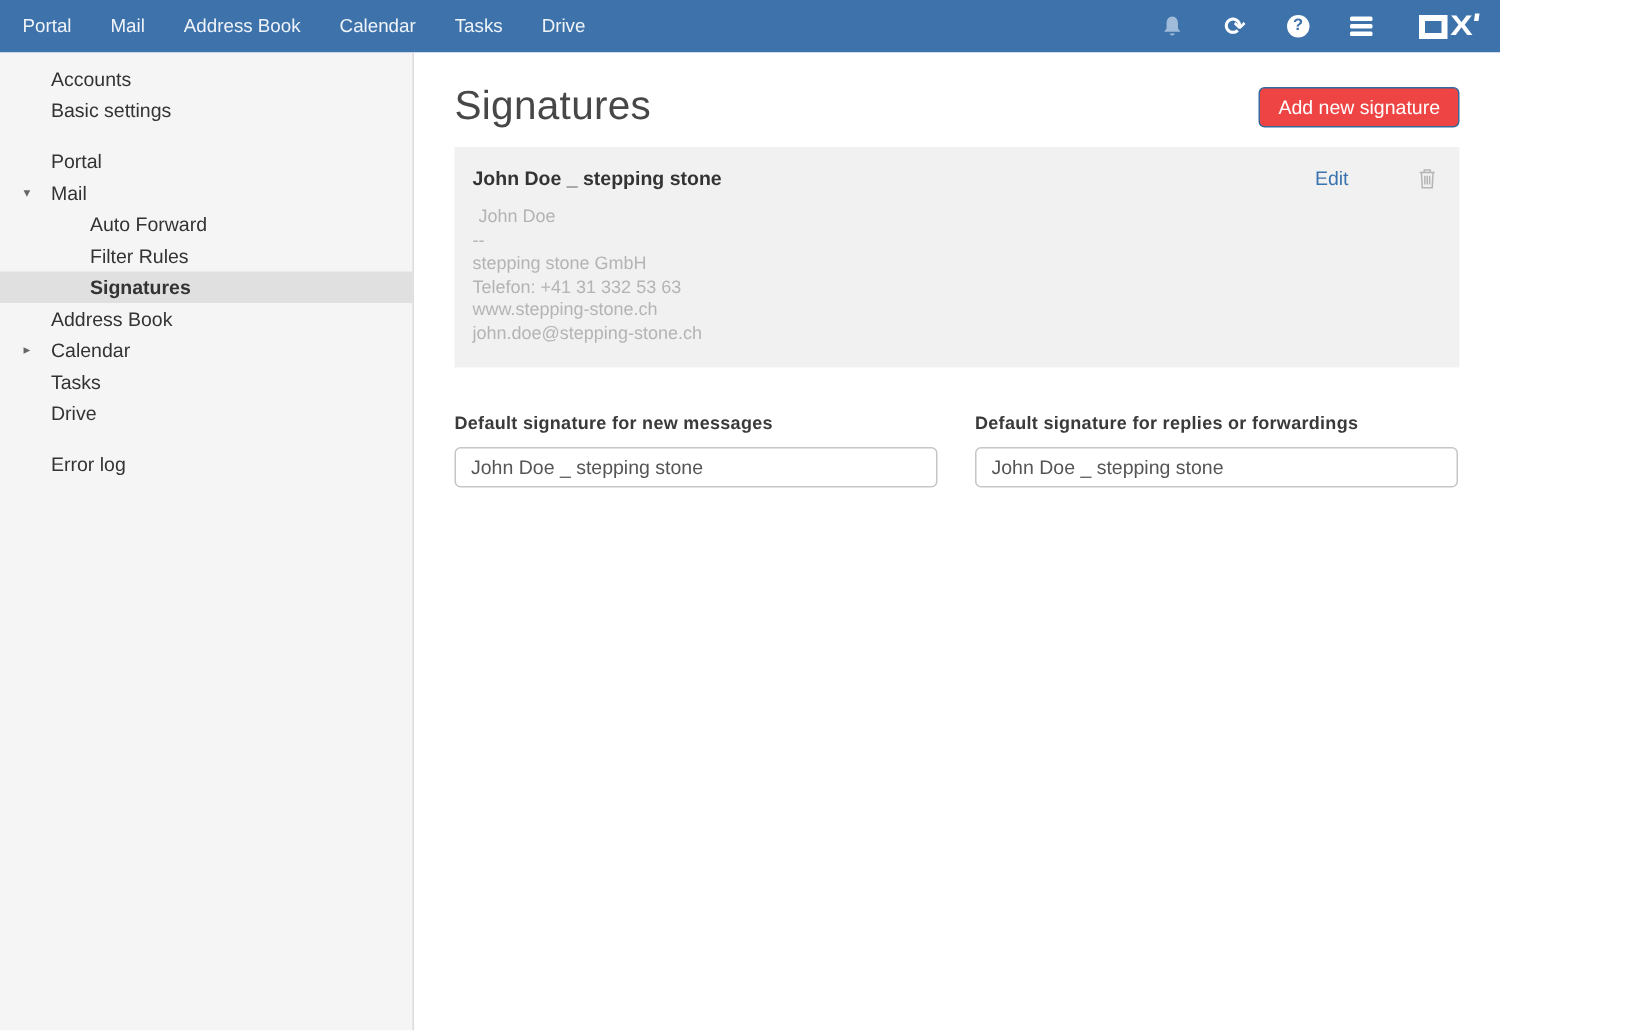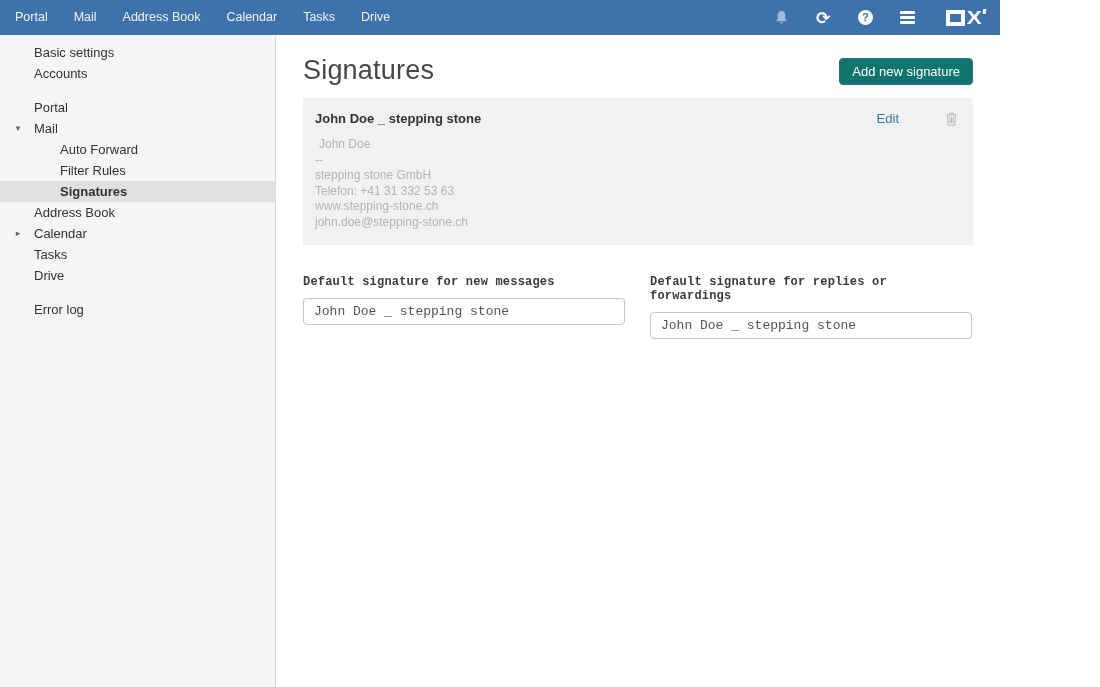--- a/index.html
+++ b/index.html
@@ -81,40 +81,40 @@
 
   
   .main { flex: 1; background: #fff; padding: 20px 0 0 27px; overflow: hidden; }
   .content { width: 670px; }
   .content-header { display: flex; justify-content: space-between; align-items: flex-start; }
   .page-title {
     font-size: 27px; font-weight: 300; color: #474747;
     letter-spacing: 0.2px; line-height: 30px;
   }
   .btn-primary {
-    background: #0f766e; color: #fff;
+    background: #ef4444; color: #fff;
     border: 1px solid #35689c; border-radius: 4px;
     font-size: 13px; font-family: "Liberation Sans", sans-serif;
     height: 27px; padding: 0 12px;
     margin-top: 3px;
     cursor: pointer;
   }
 
   .sig-card { background: #f1f1f1; margin-top: 13px; padding: 13px 12px 15px 12px; }
   .sig-head { display: flex; align-items: center; }
   .sig-name { flex: 1; font-size: 13px; font-weight: bold; color: #333; }
   .edit-link { font-size: 13px; color: #3b73af; text-decoration: none; margin-right: 47px; cursor: pointer; padding-left: 23px; }
   .trash-btn { margin-right: 4px; cursor: pointer; display: inline-flex; }
 
   .sig-body { margin-top: 11px; font-size: 12px; line-height: 15.5px; color: #b4b4b4; }
   .sig-body .sig-line { white-space: pre-wrap; }
   .sig-body .sig-line:first-child { padding-left: 4px; }
 
   .defaults { display: flex; gap: 25px; margin-top: 30px; }
-  .field { width: 322px; flex: 0 0 322px; font-family: Liberation Mono, monospace; }
+  .field { width: 322px; flex: 0 0 322px; }
   .field-label { font-size: 12px; font-weight: bold; color: #3a3a3a; letter-spacing: 0.2px; }
   .select-box {
     margin-top: 9px;
     height: 27px; line-height: 25px;
     background: #fff;
     border: 1px solid #c6c6c6; border-radius: 4px;
     padding-left: 10px;
     font-size: 13px; color: #555;
     cursor: pointer;
     overflow: hidden; white-space: nowrap;
@@ -157,22 +157,22 @@
         <span class="logo-o"></span>
         <span class="logo-x">X</span>
         <span class="logo-prime"></span>
       </span>
     </div>
   </div>
 
   <div class="layout">
 
     <div class="sidebar">
+      <div class="side-item">Accounts</div>
       <div class="side-item">Basic settings</div>
-      <div class="side-item">Accounts</div>
       <div class="side-item gap">Portal</div>
       <div class="side-item">
         <span class="caret">▾</span><span>Mail</span>
       </div>
       <div class="side-item lvl2">Auto Forward</div>
       <div class="side-item lvl2">Filter Rules</div>
       <div class="side-item lvl2 selected">Signatures</div>
       <div class="side-item">Address Book</div>
       <div class="side-item">
         <span class="caret">▸</span><span>Calendar</span>

